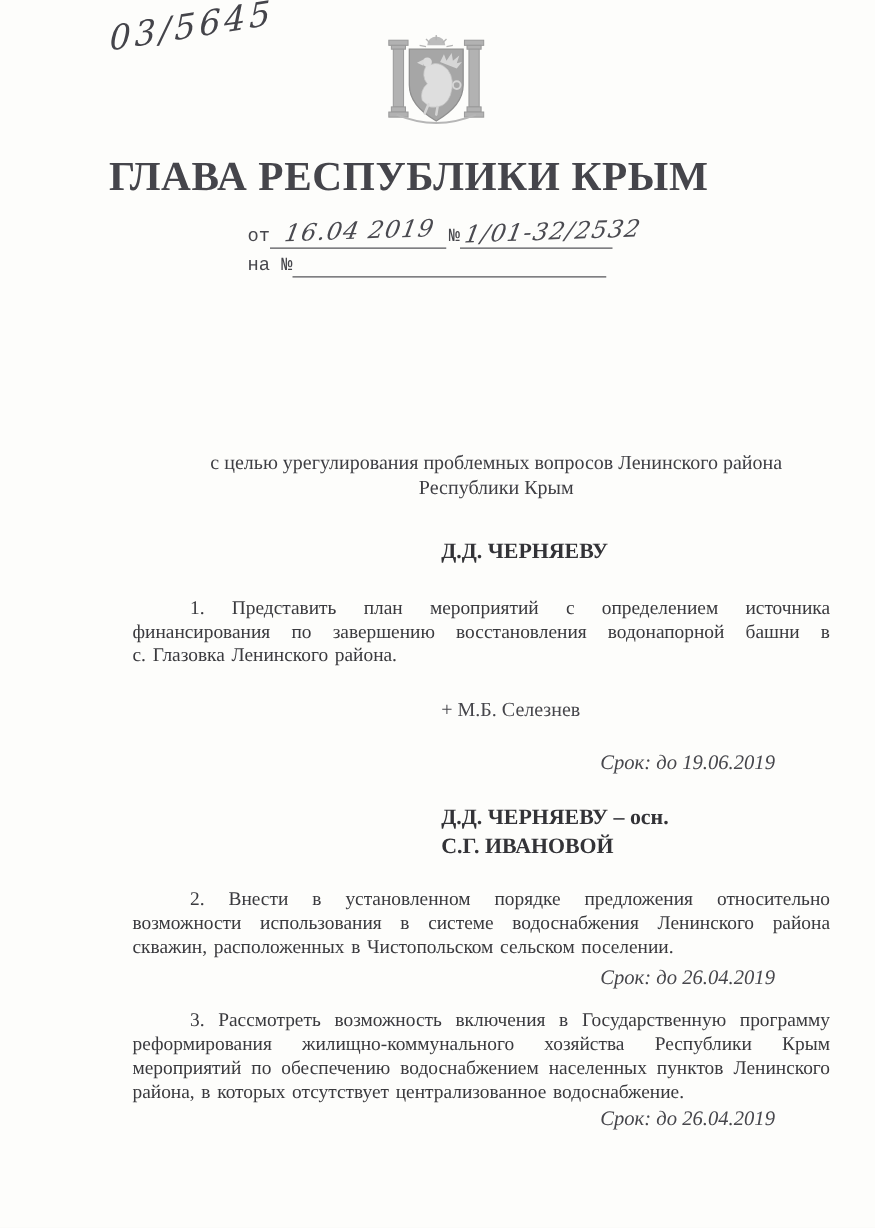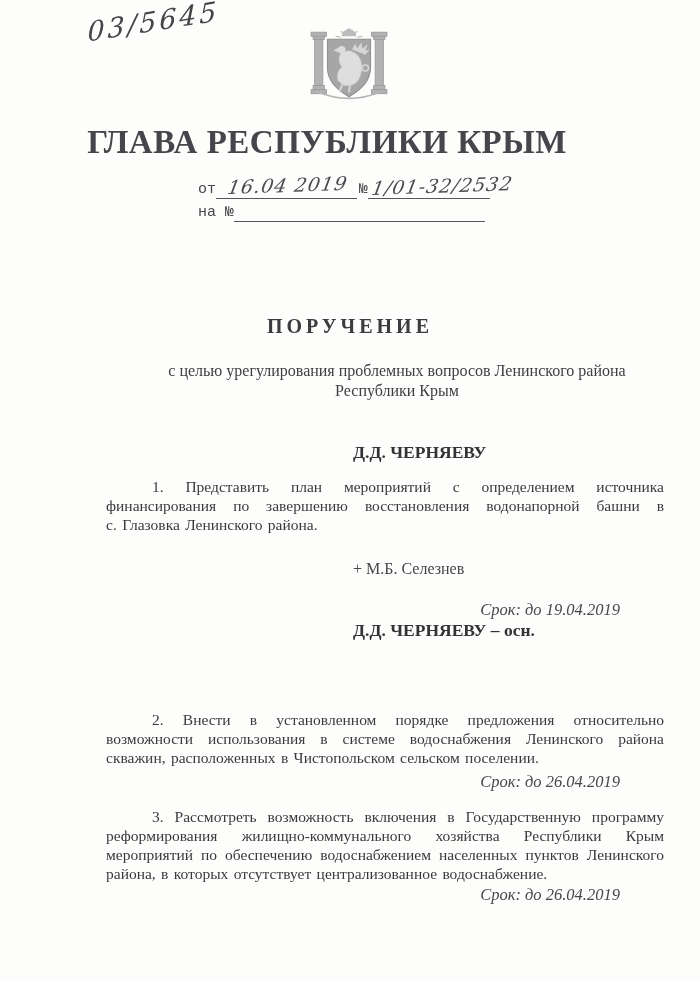--- a/index.html
+++ b/index.html
@@ -83,22 +83,22 @@
     padding-left: 47px;
   }
 
   
   .addressee {
     position: absolute; left: 353px;
     font-size: 17.5px; font-weight: bold;
     color: #333337; line-height: 23px;
     white-space: nowrap;
   }
-  .addressee-1 { top: 441px; }
-  .addressee-2 { top: 619px; }
+  .addressee-1 { top: 429px; }
+  .addressee-2 { top: 642px; }
 
   
   .para {
     position: absolute; left: 62px; width: 558px;
     font-size: 15.5px; line-height: 19px;
     text-align: justify;
     text-indent: 46px;
     word-spacing: 1.5px;
     color: #3a3a3e;
     margin-left: 44px;
@@ -177,37 +177,37 @@
 
   <div class="ref-block">
     <div class="ref-row">
       <span class="ref-label">от</span><span class="ref-line date-line"><span class="handwriting">16.04 2019</span></span><span class="ref-label no-label">№</span><span class="ref-line number-line"><span class="handwriting number-hw">1/01-32/2532</span></span>
     </div>
     <div class="ref-row">
       <span class="ref-label">на №</span><span class="ref-line reply-line"><span class="handwriting"></span></span>
     </div>
   </div>
 
-  <div class="doc-title">ПОРУЧЕНИЕ</div>
 
   <div class="purpose">
     <div>с целью урегулирования проблемных вопросов Ленинского района</div>
     <div>Республики Крым</div>
   </div>
 
   <div class="addressee addressee-1">Д.Д. ЧЕРНЯЕВУ</div>
 
   <div class="para para-1">1. Представить план мероприятий с определением источника финансирования по завершению восстановления водонапорной башни в с.&nbsp;Глазовка Ленинского района.</div>
 
   <div class="assistant-note">+ М.Б. Селезнев</div>
 
-  <div class="deadline deadline-1">Срок: до 19.04.2019</div>
+  <div class="deadline deadline-1">Срок: до 19.06.2019</div>
 
   <div class="addressee addressee-2">
     <div>Д.Д. ЧЕРНЯЕВУ – осн.</div>
+    <div>С.Г. ИВАНОВОЙ</div>
   </div>
 
   <div class="para para-2">2. Внести в установленном порядке предложения относительно возможности использования в системе водоснабжения Ленинского района скважин, расположенных в Чистопольском сельском поселении.</div>
 
   <div class="deadline deadline-2">Срок: до 26.04.2019</div>
 
   <div class="para para-3">3. Рассмотреть возможность включения в Государственную программу реформирования жилищно-коммунального хозяйства Республики Крым мероприятий по обеспечению водоснабжением населенных пунктов Ленинского района, в которых отсутствует централизованное водоснабжение.</div>
 
   <div class="deadline deadline-3">Срок: до 26.04.2019</div>
 

